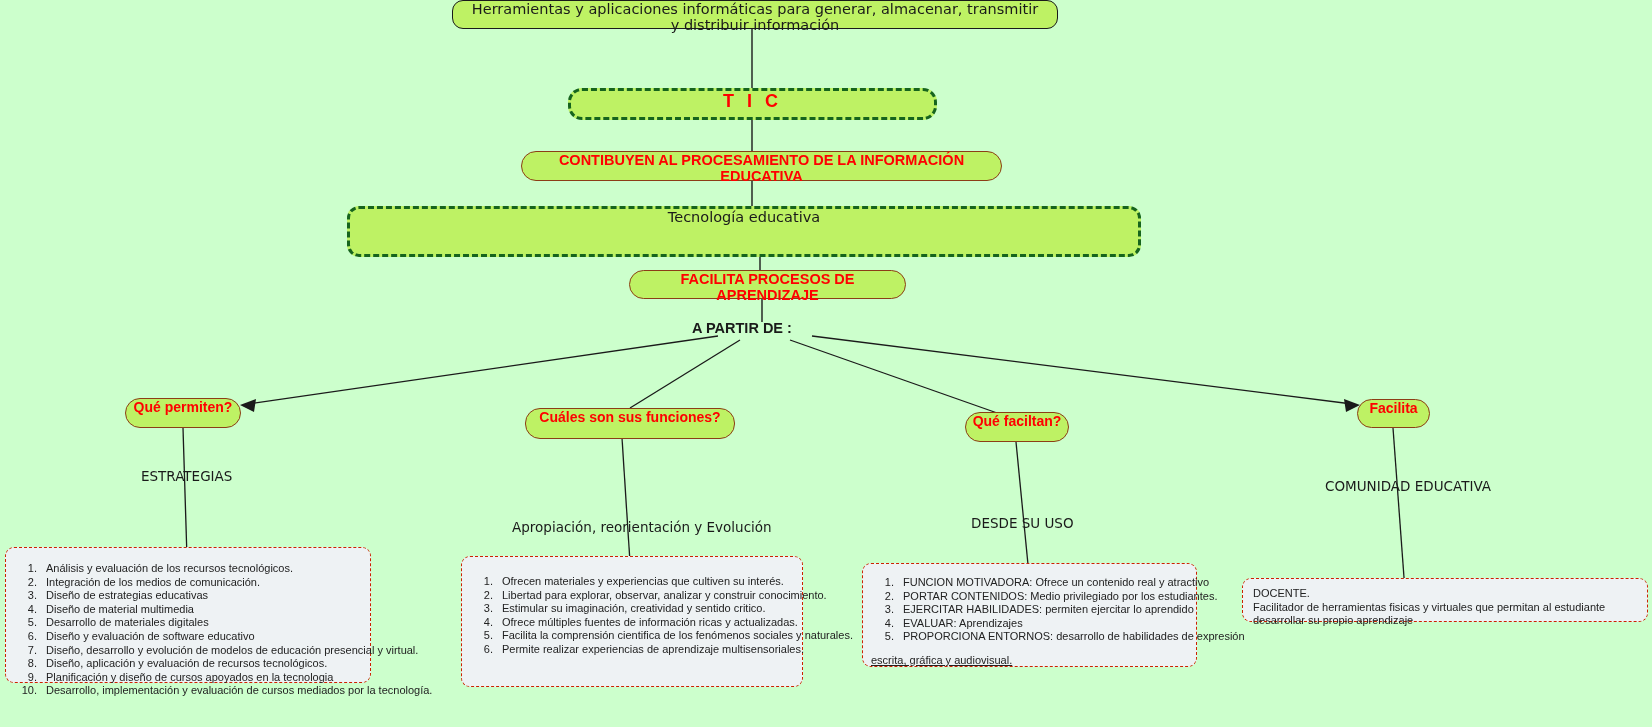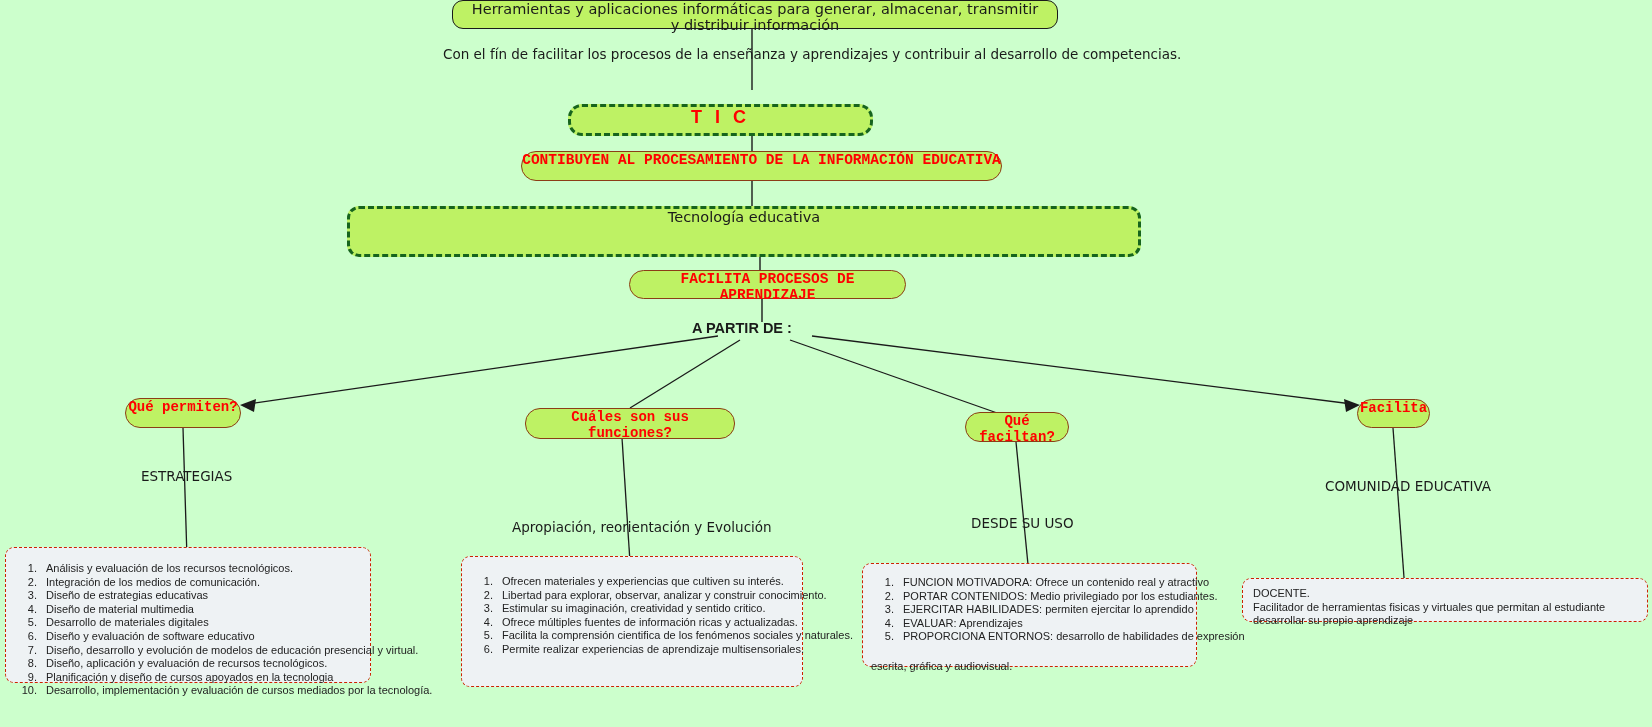--- a/index.html
+++ b/index.html
@@ -57,21 +57,21 @@
     letter-spacing: 4px;
     font-family: "Liberation Sans", sans-serif;
   }
 
   
   .n-red {
     border: 1.6px solid #8c3d16;
     border-radius: 15px;
     color: #ff0000;
     font-weight: bold;
-    font-family: Liberation Mono, monospace;
+    font-family: Liberation Sans, sans-serif;
   }
 
   
   .n-wide {
     border: 3.2px dashed #16641d;
     border-radius: 12px;
     color: #1a1a1a;
     font-size: 14.5px;
     font-family: "DejaVu Sans", sans-serif;
   }
@@ -101,22 +101,23 @@
     margin: 0;
     padding: 0 0 0 26px;
     list-style-position: outside;
   }
   .n-list ol li {
     padding-left: 6px;
     margin: 0;
     white-space: nowrap;
   }
   .n-list .freeline {
-    margin-top: 16px;
+    margin-top: 10px;
     padding-left: 0;
+    text-decoration: underline;
   }
   .plain-lines { white-space: pre-line; }
 </style>
 </head>
 <body>
 
 <div id="canvas">
 
   <svg id="edges" viewBox="0 0 1652 727">
 
@@ -143,25 +144,22 @@
     <line x1="183" y1="428" x2="187" y2="558" stroke="#1a1a1a" stroke-width="1.3"></line>
     <line x1="622" y1="438" x2="631" y2="578" stroke="#1a1a1a" stroke-width="1.3"></line>
     <line x1="1016" y1="442" x2="1030" y2="585" stroke="#1a1a1a" stroke-width="1.3"></line>
     <line x1="1393" y1="428" x2="1405" y2="591" stroke="#1a1a1a" stroke-width="1.3"></line>
   </svg>
 
   <div class="node n-root" style="left:452px; top:0px; width:606px; height:29px;">
     <span>Herramientas y aplicaciones informáticas para generar, almacenar, transmitir y distribuir información</span>
   </div>
 
-  <div class="n-plain" style="left:443px; top:46px; font-size:13.5px;">
-    <span>Con el fín de facilitar los procesos de la enseñanza y aprendizajes y contribuir al desarrollo de competencias.</span>
-  </div>
-
-  <div class="node n-tic" style="left:568px; top:88px; width:305px; height:32px;margin-top:16px;">
+
+  <div class="node n-tic" style="left:568px; top:88px; width:369px; height:32px;">
     <span>T I C</span>
   </div>
 
   <div class="node n-red" style="left:521px; top:151px; width:481px; height:30px; font-size:14.5px;">
     <span>CONTIBUYEN AL PROCESAMIENTO DE LA INFORMACIÓN EDUCATIVA</span>
   </div>
 
   <div class="node n-wide" style="left:347px; top:206px; width:794px; height:51px;">
     <span>Tecnología educativa</span>
   </div>

